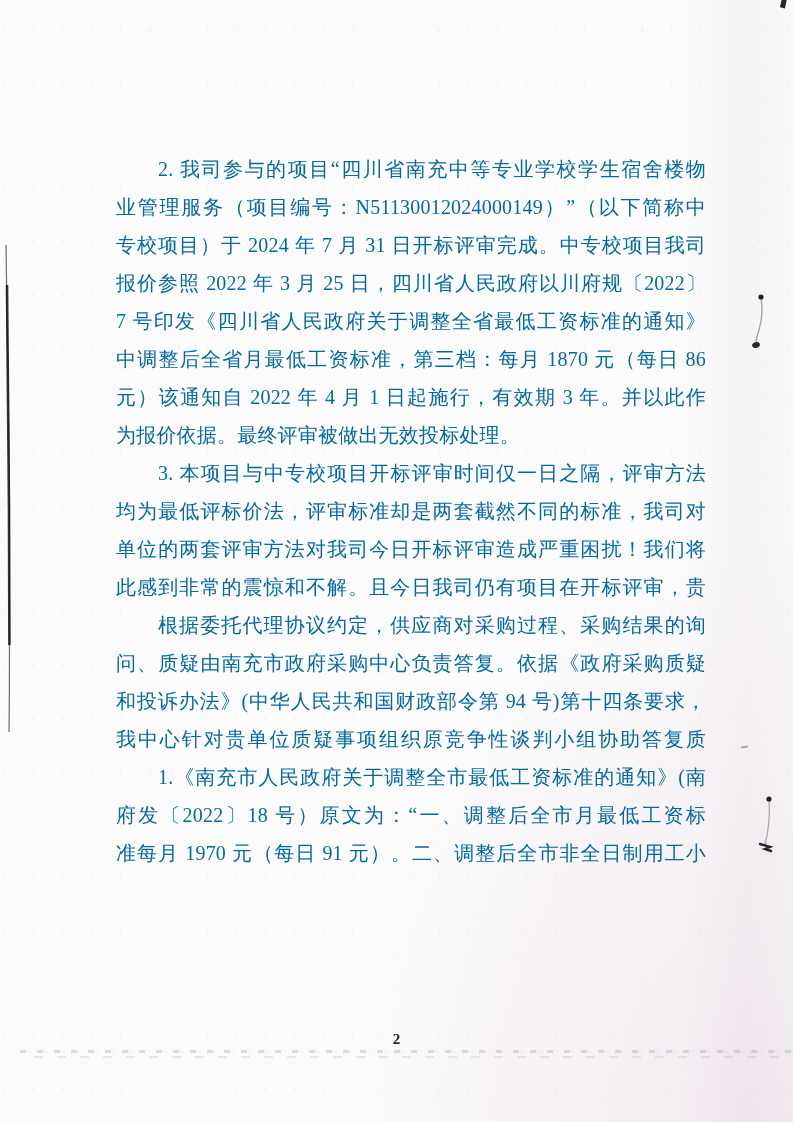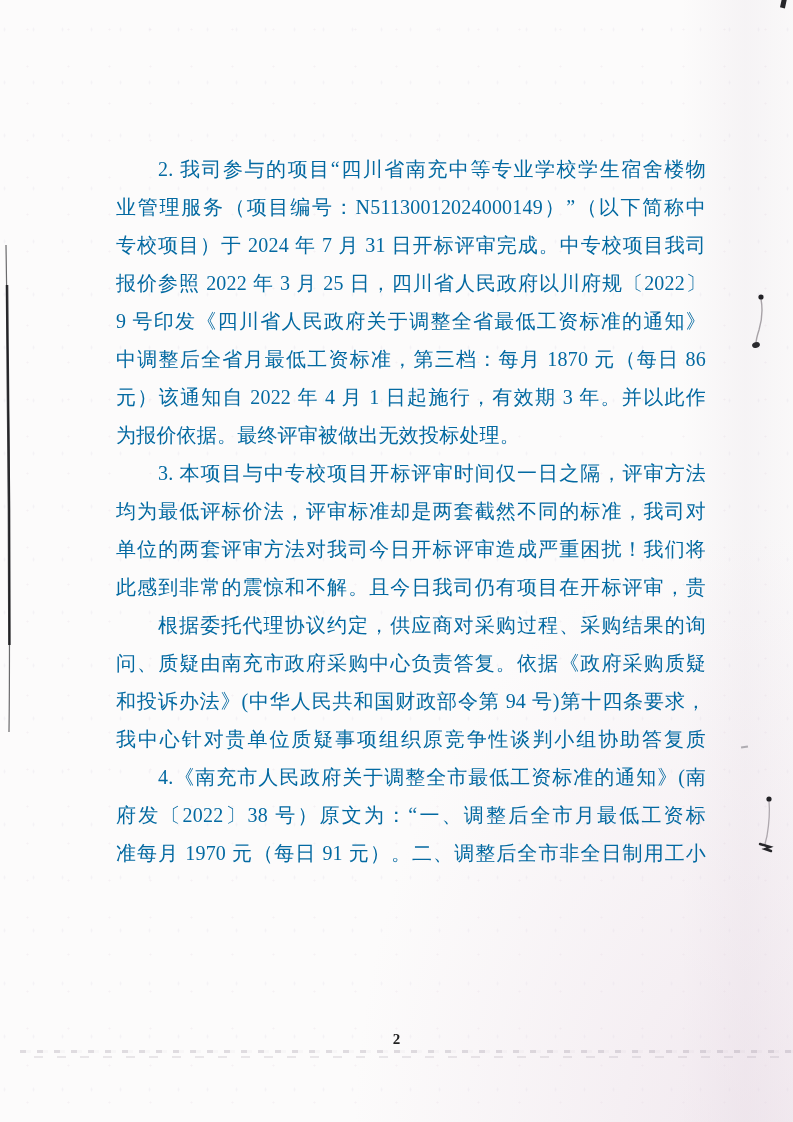--- a/index.html
+++ b/index.html
@@ -78,34 +78,34 @@
   }
 </style>
 </head>
 <body>
 
 <div class="text-block">
   <div class="line fill indent">2. 我司参与的项目“四川省南充中等专业学校学生宿舍楼物</div>
   <div class="line fill">业管理服务（项目编号：N51130012024000149）”（以下简称中</div>
   <div class="line fill">专校项目）于 2024 年 7 月 31 日开标评审完成。中专校项目我司</div>
   <div class="line fill">报价参照 2022 年 3 月 25 日，四川省人民政府以川府规〔2022〕</div>
-  <div class="line fill">9 号印发《四川省人民政府关于调整全省最低工资标准的通知》</div>
+  <div class="line fill">7 号印发《四川省人民政府关于调整全省最低工资标准的通知》</div>
   <div class="line fill">中调整后全省月最低工资标准，第三档：每月 1870 元（每日 86</div>
   <div class="line fill">元）该通知自 2022 年 4 月 1 日起施行，有效期 3 年。并以此作</div>
   <div class="line end">为报价依据。最终评审被做出无效投标处理。</div>
   <div class="line fill indent">3. 本项目与中专校项目开标评审时间仅一日之隔，评审方法</div>
   <div class="line fill">均为最低评标价法，评审标准却是两套截然不同的标准，我司对</div>
   <div class="line fill">单位的两套评审方法对我司今日开标评审造成严重困扰！我们将</div>
   <div class="line fill">此感到非常的震惊和不解。且今日我司仍有项目在开标评审，贵</div>
   <div class="line fill indent">根据委托代理协议约定，供应商对采购过程、采购结果的询</div>
   <div class="line fill">问、质疑由南充市政府采购中心负责答复。依据《政府采购质疑</div>
   <div class="line fill">和投诉办法》(中华人民共和国财政部令第 94 号)第十四条要求，</div>
   <div class="line fill">我中心针对贵单位质疑事项组织原竞争性谈判小组协助答复质</div>
-  <div class="line fill indent">4.《南充市人民政府关于调整全市最低工资标准的通知》(南</div>
-  <div class="line fill">府发〔2022〕38 号）原文为：“一、调整后全市月最低工资标</div>
+  <div class="line fill indent">1.《南充市人民政府关于调整全市最低工资标准的通知》(南</div>
+  <div class="line fill">府发〔2022〕18 号）原文为：“一、调整后全市月最低工资标</div>
   <div class="line fill">准每月 1970 元（每日 91 元）。二、调整后全市非全日制用工小</div>
 </div>
 
 <div class="page-number">2</div>
 
 <svg class="artifact edge-line-svg" width="16" height="500" viewBox="0 0 16 500">
   <path d="M6,5 C7,90 8,150 9,210 C9.5,330 10,420 9,492" fill="none" stroke="#1b1b1e" stroke-width="1.2" stroke-opacity="0.65"></path>
   <path d="M7,45 C8,130 9,200 9,270 C9.3,330 9.6,370 9.4,405" fill="none" stroke="#141417" stroke-width="2.6" stroke-opacity="0.85"></path>
 </svg>
 

